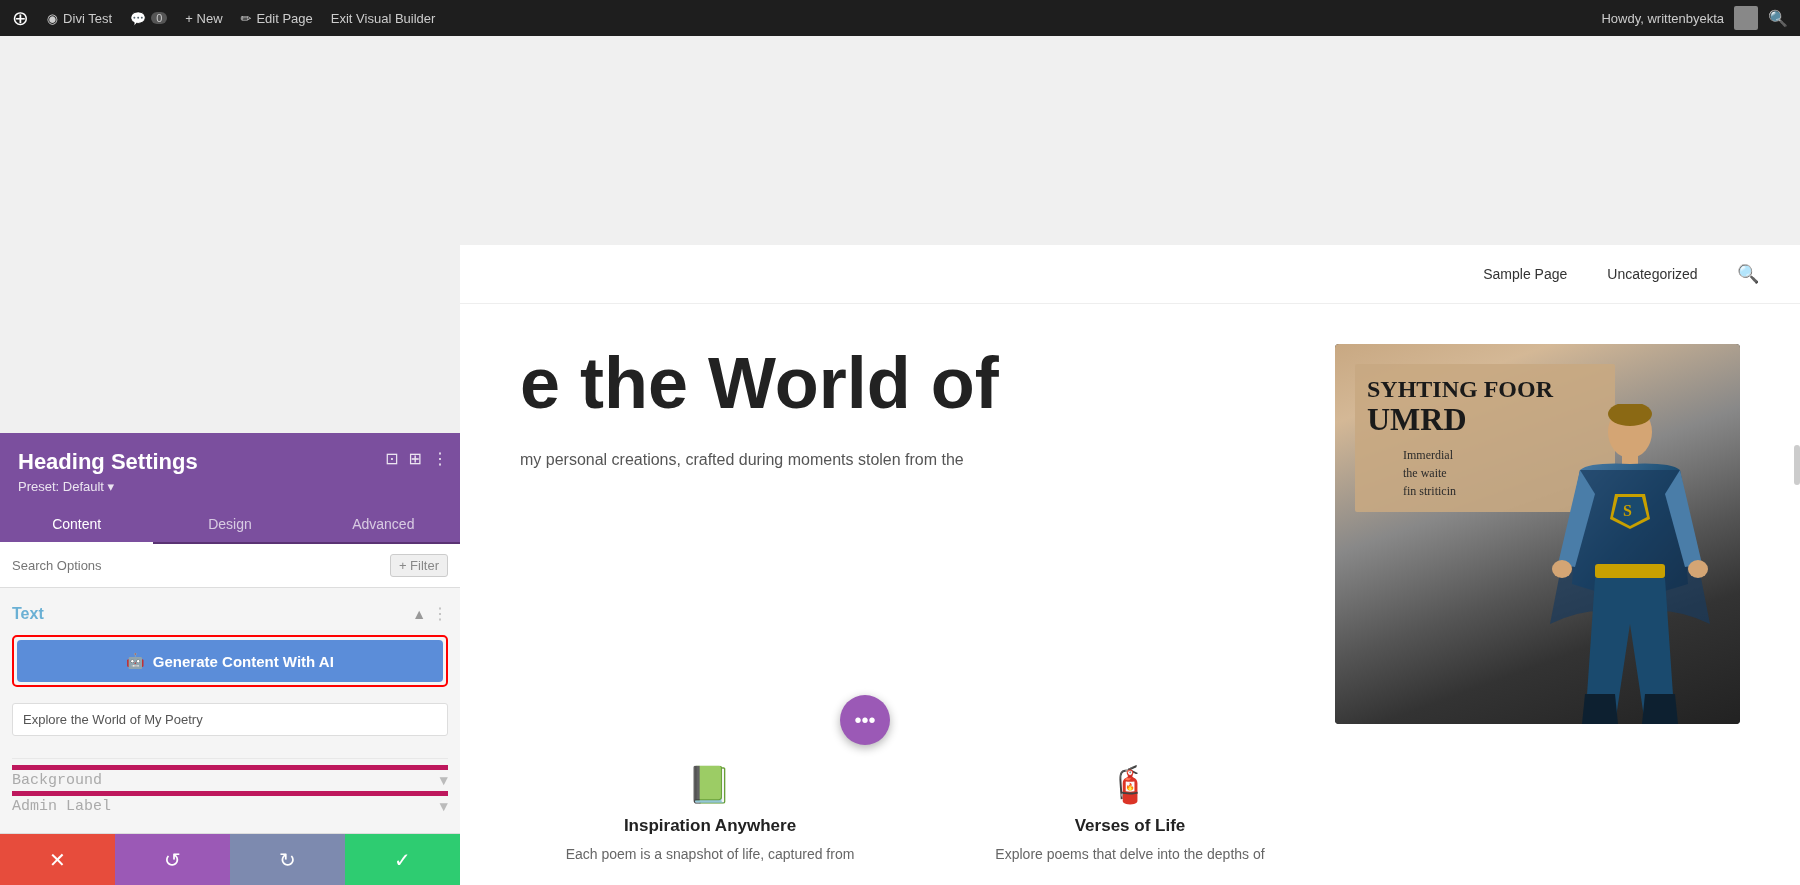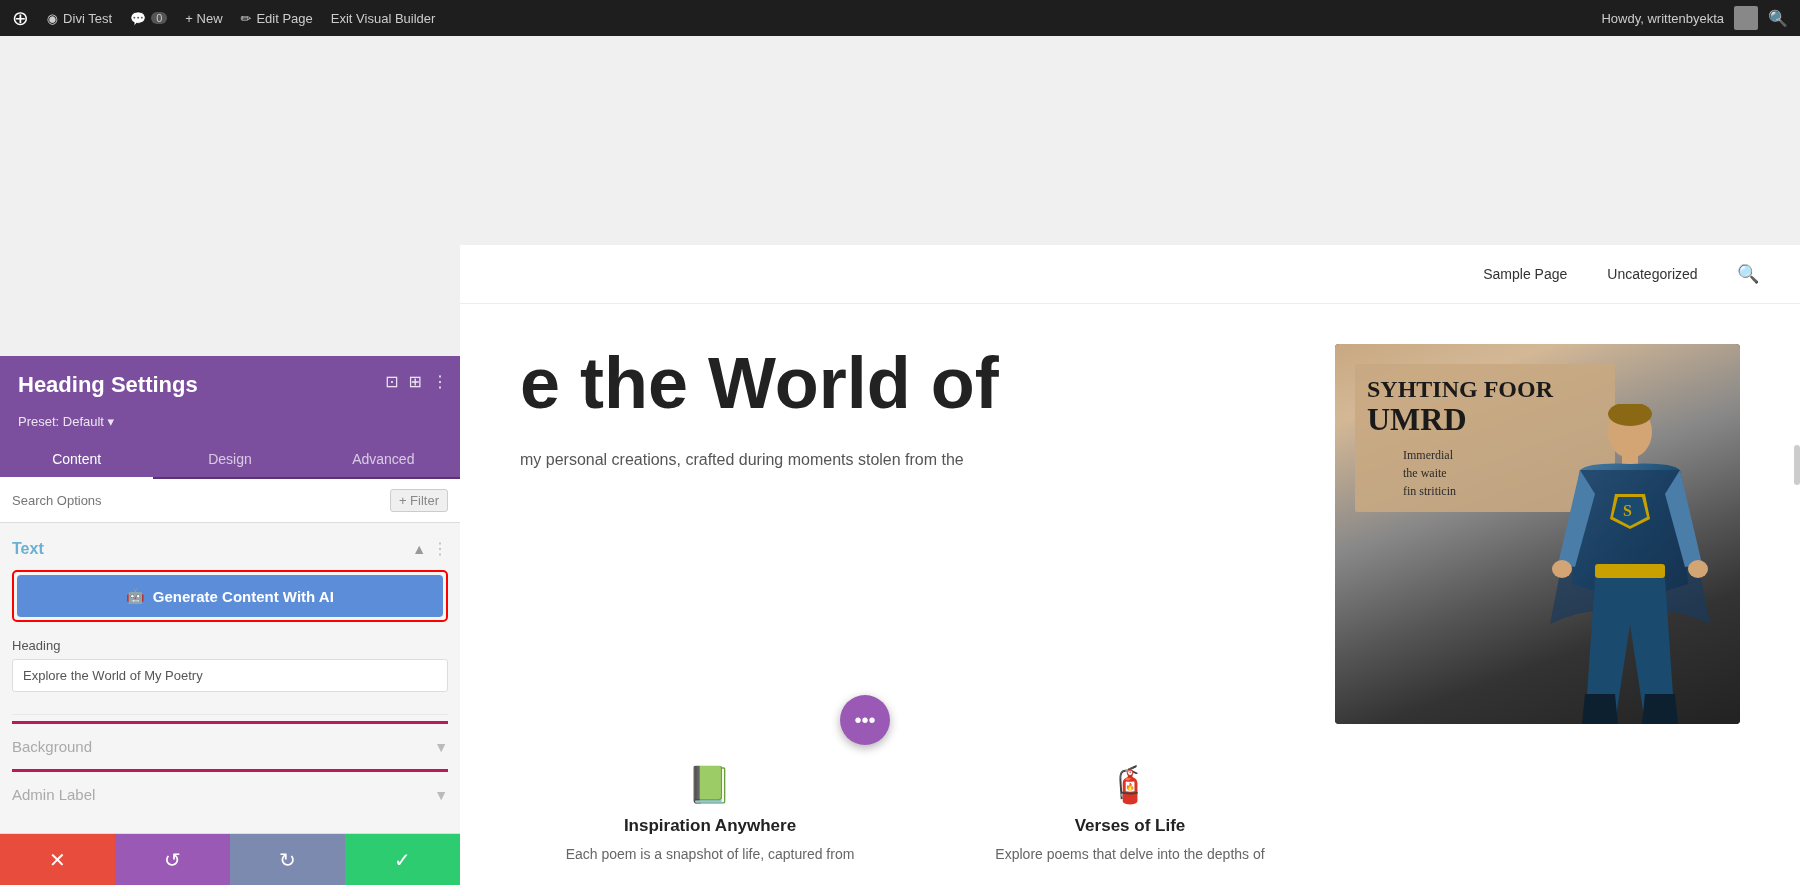--- a/index.html
+++ b/index.html
@@ -81,21 +81,21 @@
       padding: 16px 18px 12px;
       color: #fff;
     }
     .panel-title {
       font-size: 22px;
       font-weight: 600;
     }
     .panel-preset {
       font-size: 13px;
       opacity: 0.85;
-      margin-top: 16px;
+      margin-top: 4px;
       display: flex;
       align-items: center;
       gap: 4px;
     }
     .panel-header-icons {
       position: absolute;
       top: 16px;
       right: 12px;
       display: flex;
       gap: 10px;
@@ -231,26 +231,27 @@
       border-radius: 3px;
       padding: 8px 10px;
       font-size: 13px;
       color: #555;
       background: #fff;
       outline: none;
     }
 
     
     .collapsed-section {
-      border-top: 3px solid #be185d;
-      padding: 14px 0;
+      border-top: 5px solid #be185d;
+      padding: 2px 0;
       display: flex;
       align-items: center;
       justify-content: space-between;
       cursor: pointer;
+      font-family: Liberation Mono, monospace;
     }
     .collapsed-section-title {
       font-size: 15px;
       color: #aaa;
       font-weight: 400;
     }
     .collapsed-arrow {
       font-size: 14px;
       color: #bbb;
     }
@@ -505,21 +506,20 @@
 
       
       <div class="ai-btn-wrapper">
         <button class="ai-btn">
           <span class="ai-icon">🤖</span>
           <span>Generate Content With AI</span>
         </button>
       </div>
 
       
-      <div class="field-label">Heading</div>
       <input class="field-input" type="text" style="margin-bottom: 16px;" value="Explore the World of My Poetry">
 
       <hr class="divider">
 
       
       <div class="collapsed-section">
         <span class="collapsed-section-title">Background</span>
         <span class="collapsed-arrow">▼</span>
       </div>
 

